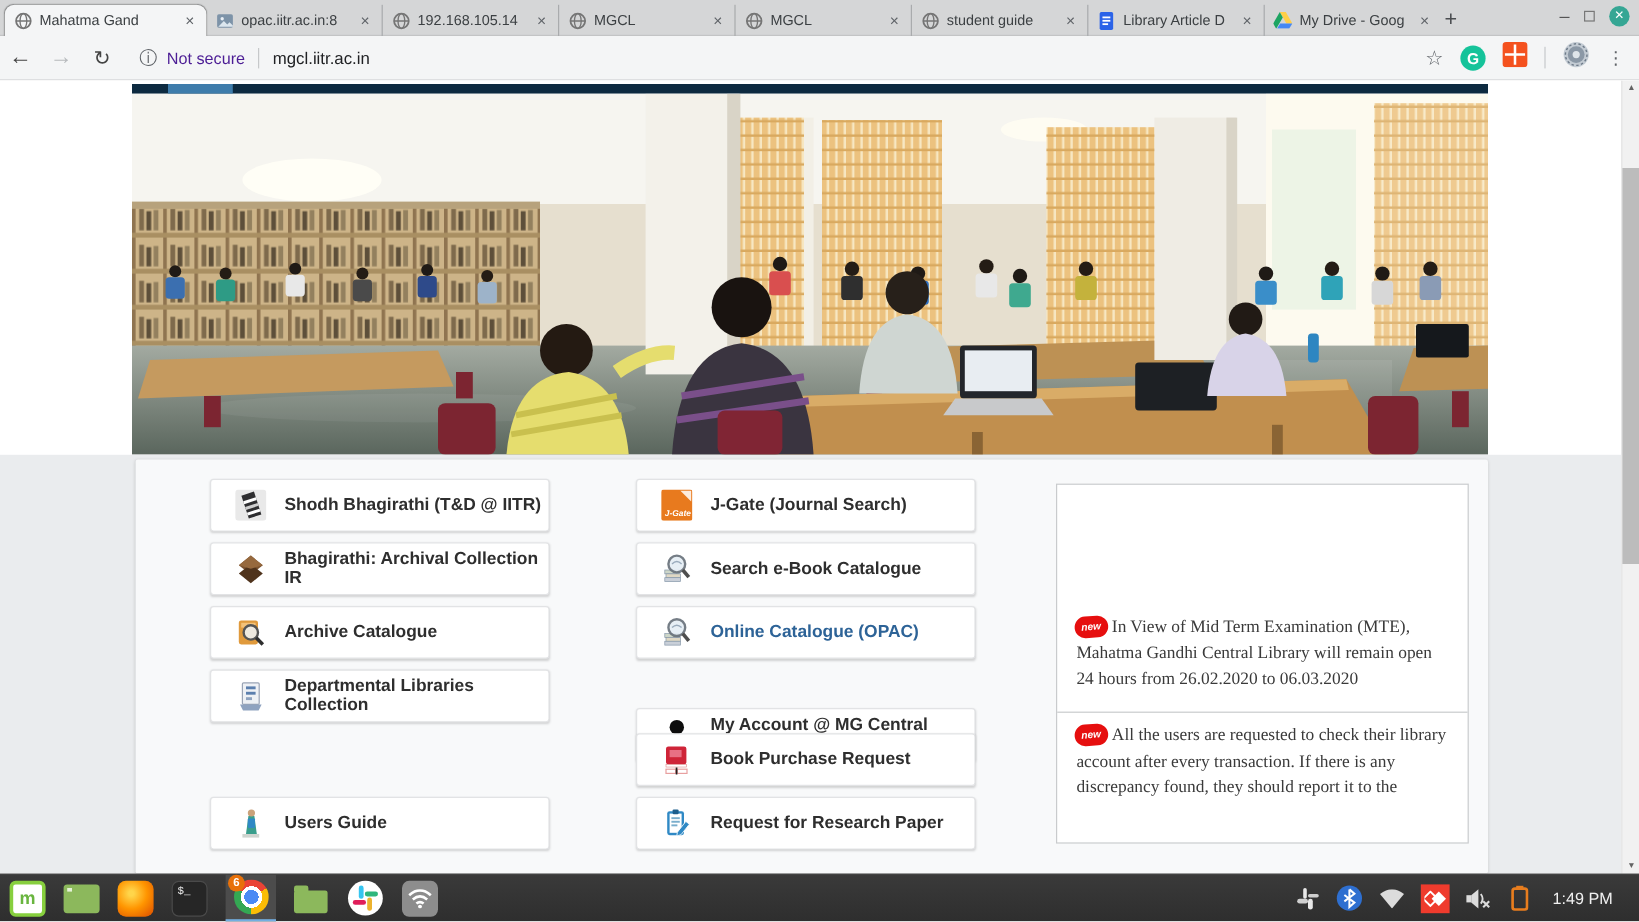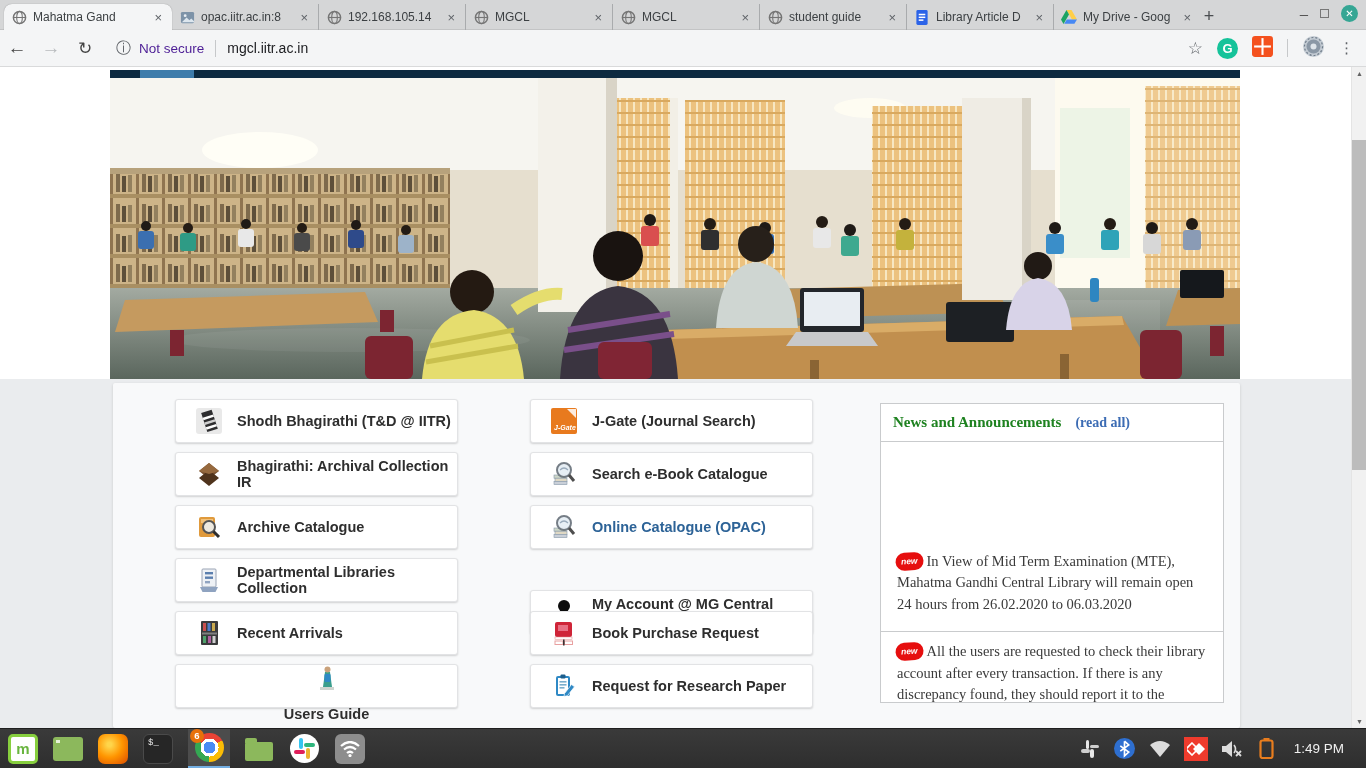--- a/index.html
+++ b/index.html
@@ -388,34 +388,21 @@
     <div class="linkbtn" style="left:175px; top:491px;">
       <span class="icw"><svg width="26" height="26" viewBox="0 0 26 26">
             <rect x="6" y="2" width="14" height="18" rx="1" fill="#eef1f5" stroke="#9aa4b5"></rect>
             <rect x="9" y="5" width="8" height="2.4" fill="#5b7fae"></rect>
             <rect x="9" y="9.5" width="8" height="2.4" fill="#5b7fae"></rect>
             <rect x="9" y="14" width="5" height="2.4" fill="#8fa3c0"></rect>
             <path d="M4 20 h18 l-2.5 5 h-13 Z" fill="#8fa3c0"></path>
           </svg></span>
       <span class="lbl">Departmental Libraries Collection</span>
     </div>
-    <div class="linkbtn" style="left:175px; top:544px;">
-      <span class="icw"><svg width="26" height="26" viewBox="0 0 26 26">
-            <rect x="5" y="1" width="17" height="24" rx="1" fill="#3a3a3c"></rect>
-            <rect x="7" y="3" width="3" height="8" fill="#c94f4f"></rect>
-            <rect x="11.5" y="3" width="3" height="8" fill="#4f7dc9"></rect>
-            <rect x="16" y="3" width="3" height="8" fill="#c9a94f"></rect>
-            <rect x="6" y="12.5" width="15" height="2" fill="#808080"></rect>
-            <rect x="7" y="16" width="3" height="7" fill="#4fa06b"></rect>
-            <rect x="12" y="16" width="3" height="7" fill="#b05fa0"></rect>
-            <rect x="16.5" y="16" width="3" height="7" fill="#d0d0d0"></rect>
-          </svg></span>
-      <span class="lbl">Recent Arrivals</span>
-    </div>
-    <div class="linkbtn" style="left:175px; top:597px;flex-direction:column;">
+    <div class="linkbtn" style="left:175px; top:597px;">
       <span class="icw"><svg width="26" height="26" viewBox="0 0 26 26">
             <rect x="6" y="22" width="14" height="3" fill="#cfd4cf"></rect>
             <path d="M9 22 L11 7 h5 l2 15 Z" fill="#3a9e8c"></path>
             <rect x="10.5" y="9" width="6" height="8" rx="1" fill="#2f89c5"></rect>
             <circle cx="13.5" cy="4.5" r="3" fill="#caa27b"></circle>
           </svg></span>
       <span class="lbl">Users Guide</span>
     </div>
 
     <div class="linkbtn" style="left:530px; top:332px;">
@@ -474,24 +461,20 @@
             <rect x="9.5" y="1.5" width="5" height="4" rx="1" fill="#1d5e8c"></rect>
             <rect x="8.5" y="8" width="7" height="1.6" fill="#7aaecc"></rect>
             <rect x="8.5" y="11" width="7" height="1.6" fill="#7aaecc"></rect>
             <rect x="8.5" y="14" width="5" height="1.6" fill="#7aaecc"></rect>
             <path d="M13.5 20.5 L20.5 11.5 L23.5 13.8 L16.5 22.6 L13 23.6 Z" fill="#2f89c5" stroke="#fff" stroke-width=".7"></path>
           </svg></span>
       <span class="lbl">Request for Research Paper</span>
     </div>
 
     <div class="news">
-      <div class="news-hdr">
-        <span class="news-title">News and Announcements</span>
-        <span class="readall">(read all)</span>
-      </div>
       <div class="news-item1">
         <div class="news-text"><span class="badge-new">new</span><span>In View of Mid Term Examination (MTE), Mahatma Gandhi Central Library will remain open 24 hours from 26.02.2020 to 06.03.2020</span></div>
       </div>
       <div class="news-item2">
         <div class="news-text"><span class="badge-new">new</span><span>All the users are requested to check their library account after every transaction. If there is any discrepancy found, they should report it to the</span></div>
       </div>
     </div>
 
     <div class="sbar">
       <div class="sb-up">▲</div>

